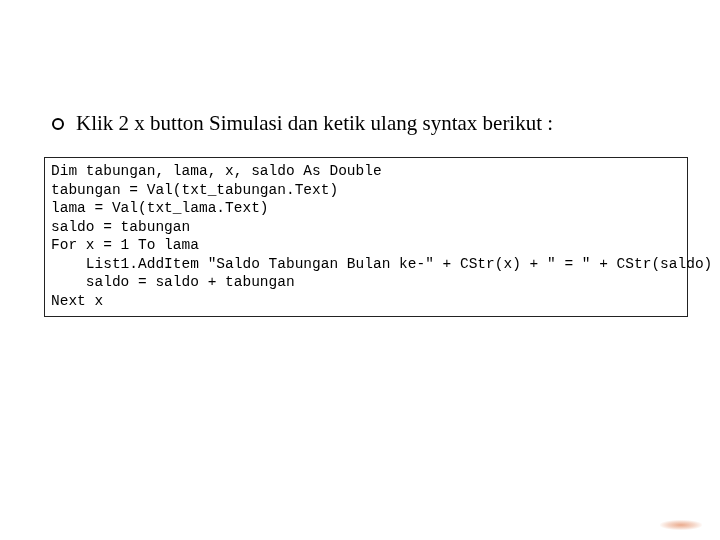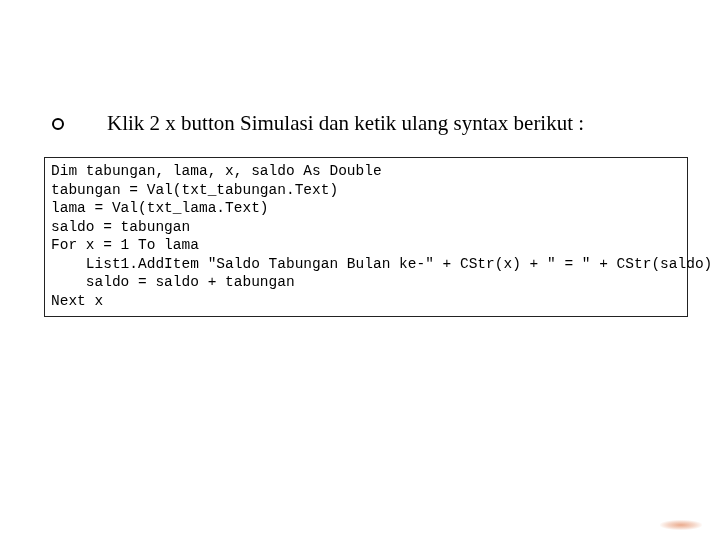--- a/index.html
+++ b/index.html
@@ -34,21 +34,20 @@
       height: 12px;
       border: 2px solid #000;
       border-radius: 50%;
       flex: 0 0 auto;
       background: transparent;
     }
     .bullet-text {
       font-size: 21px;
       color: #000;
       line-height: 1.1;
-      margin-left: 31px;
     }
     .code-box {
       width: 644px;
       border: 1px solid #222;
       padding: 4px 14px 6px 6px;
       font-family: "Courier New", Courier, monospace;
       font-size: 14.5px;
       line-height: 1.28;
       color: #000;
       white-space: pre;

